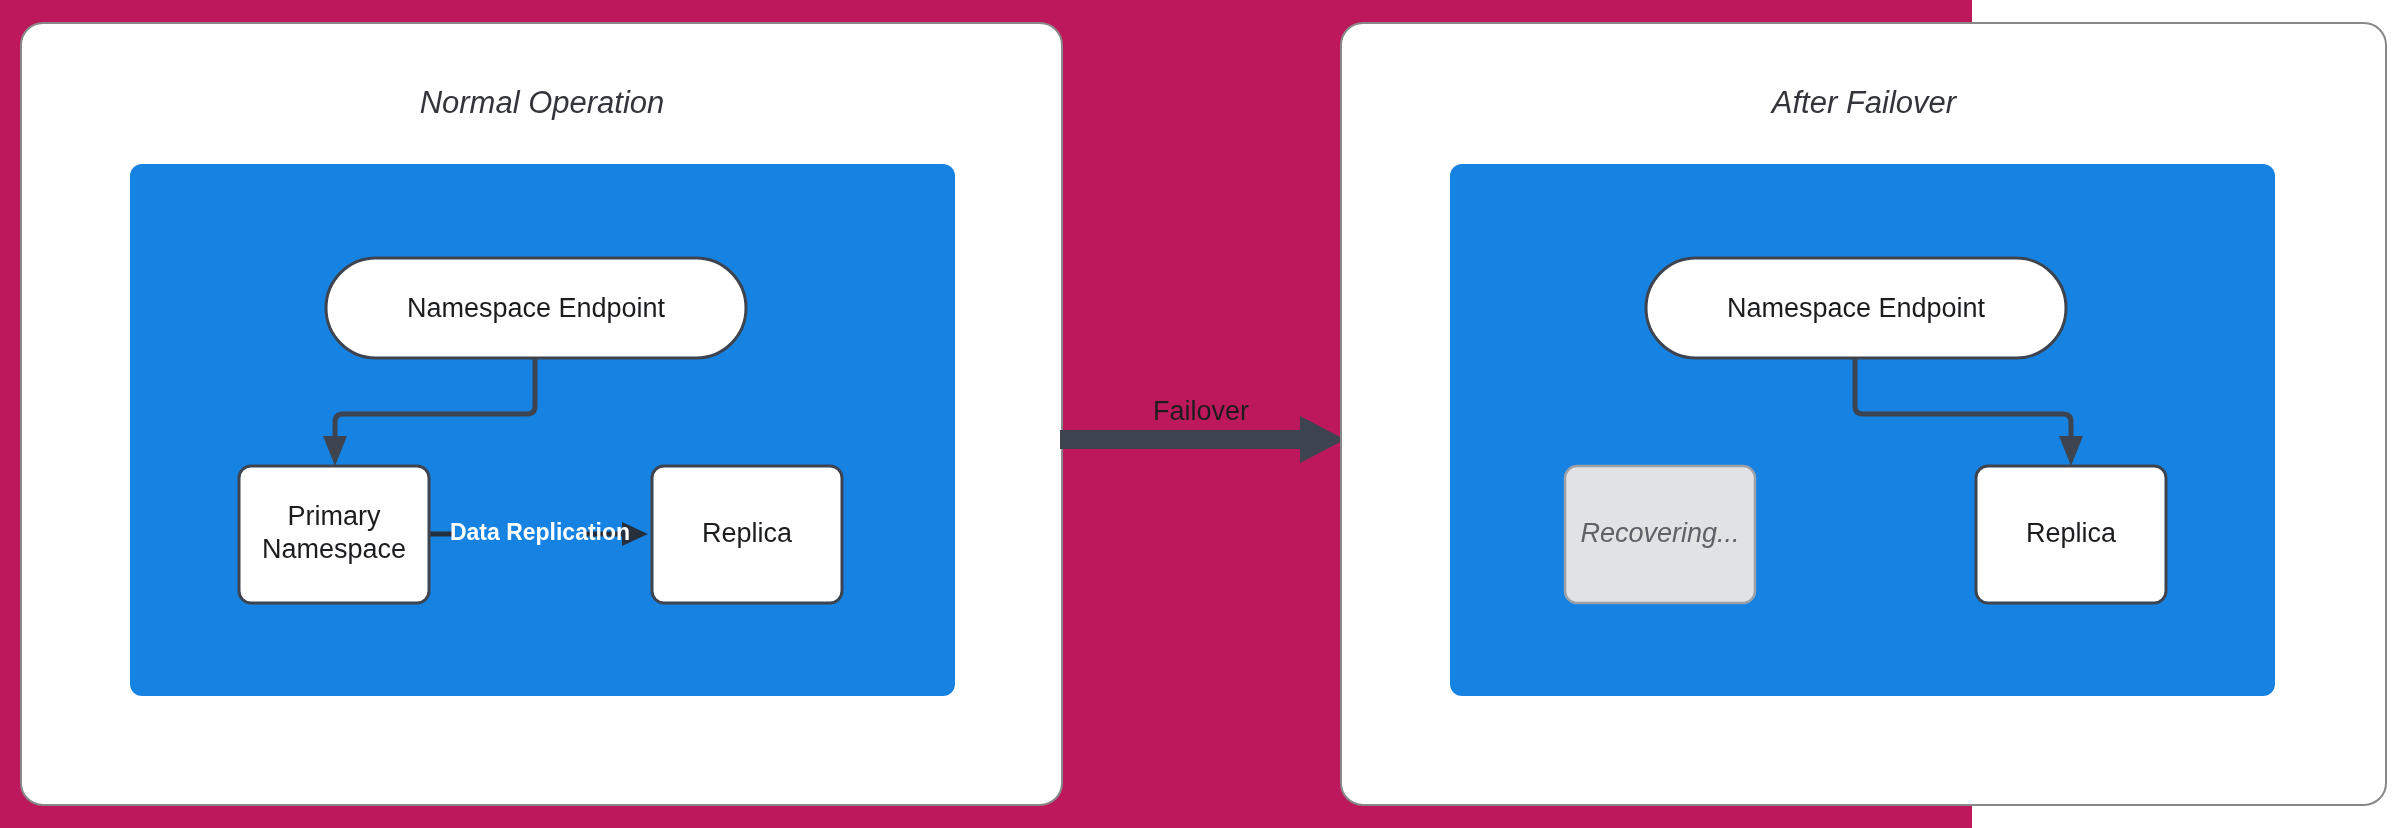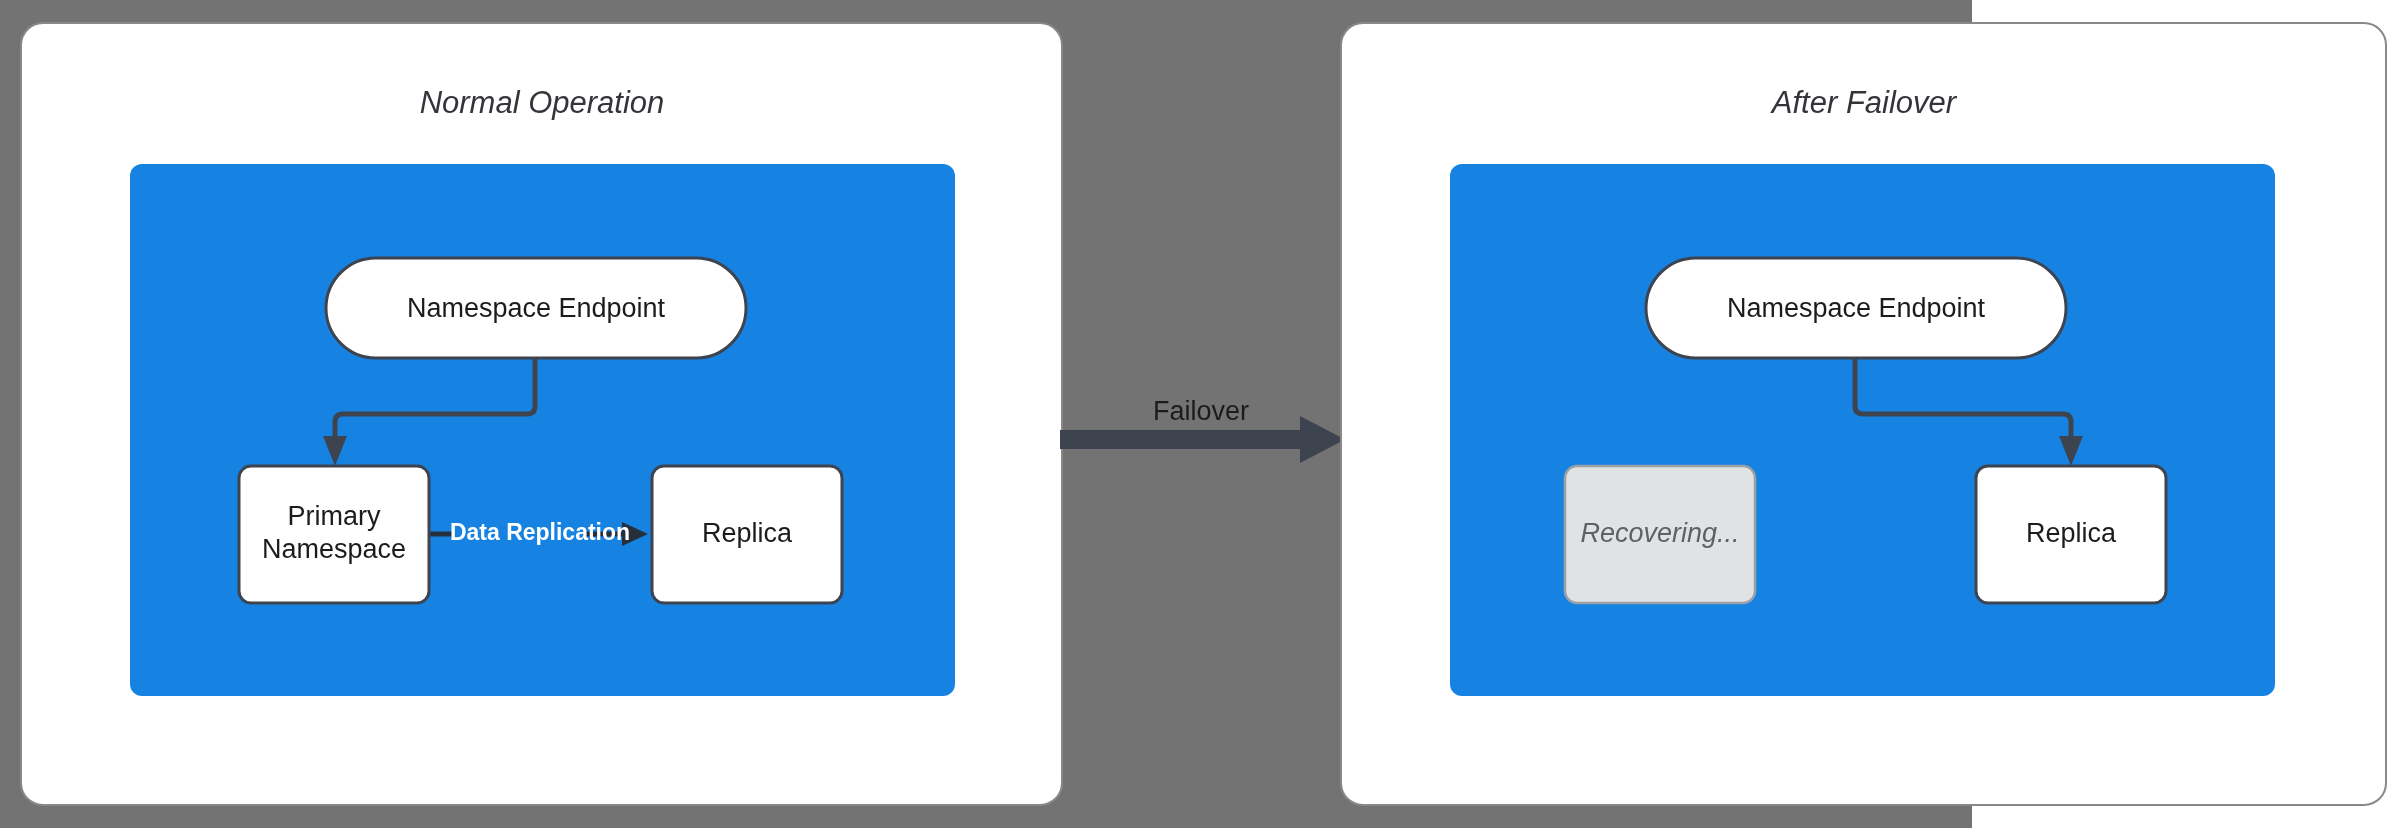--- a/index.html
+++ b/index.html
@@ -10,21 +10,21 @@
   body {
     width: 2407px;
     height: 828px;
     overflow: hidden;
     font-family: "Liberation Sans", sans-serif;
   }
   #stage {
     position: relative;
     width: 1972px;
     height: 828px;
-    background: #737373;
+    background: #be185d;
   }
   svg#diagram {
     display: block;
     width: 2407px;
     height: 828px;
   }
   .panel-frame {
     fill: #ffffff;
     stroke: #888888;
     stroke-width: 2;

